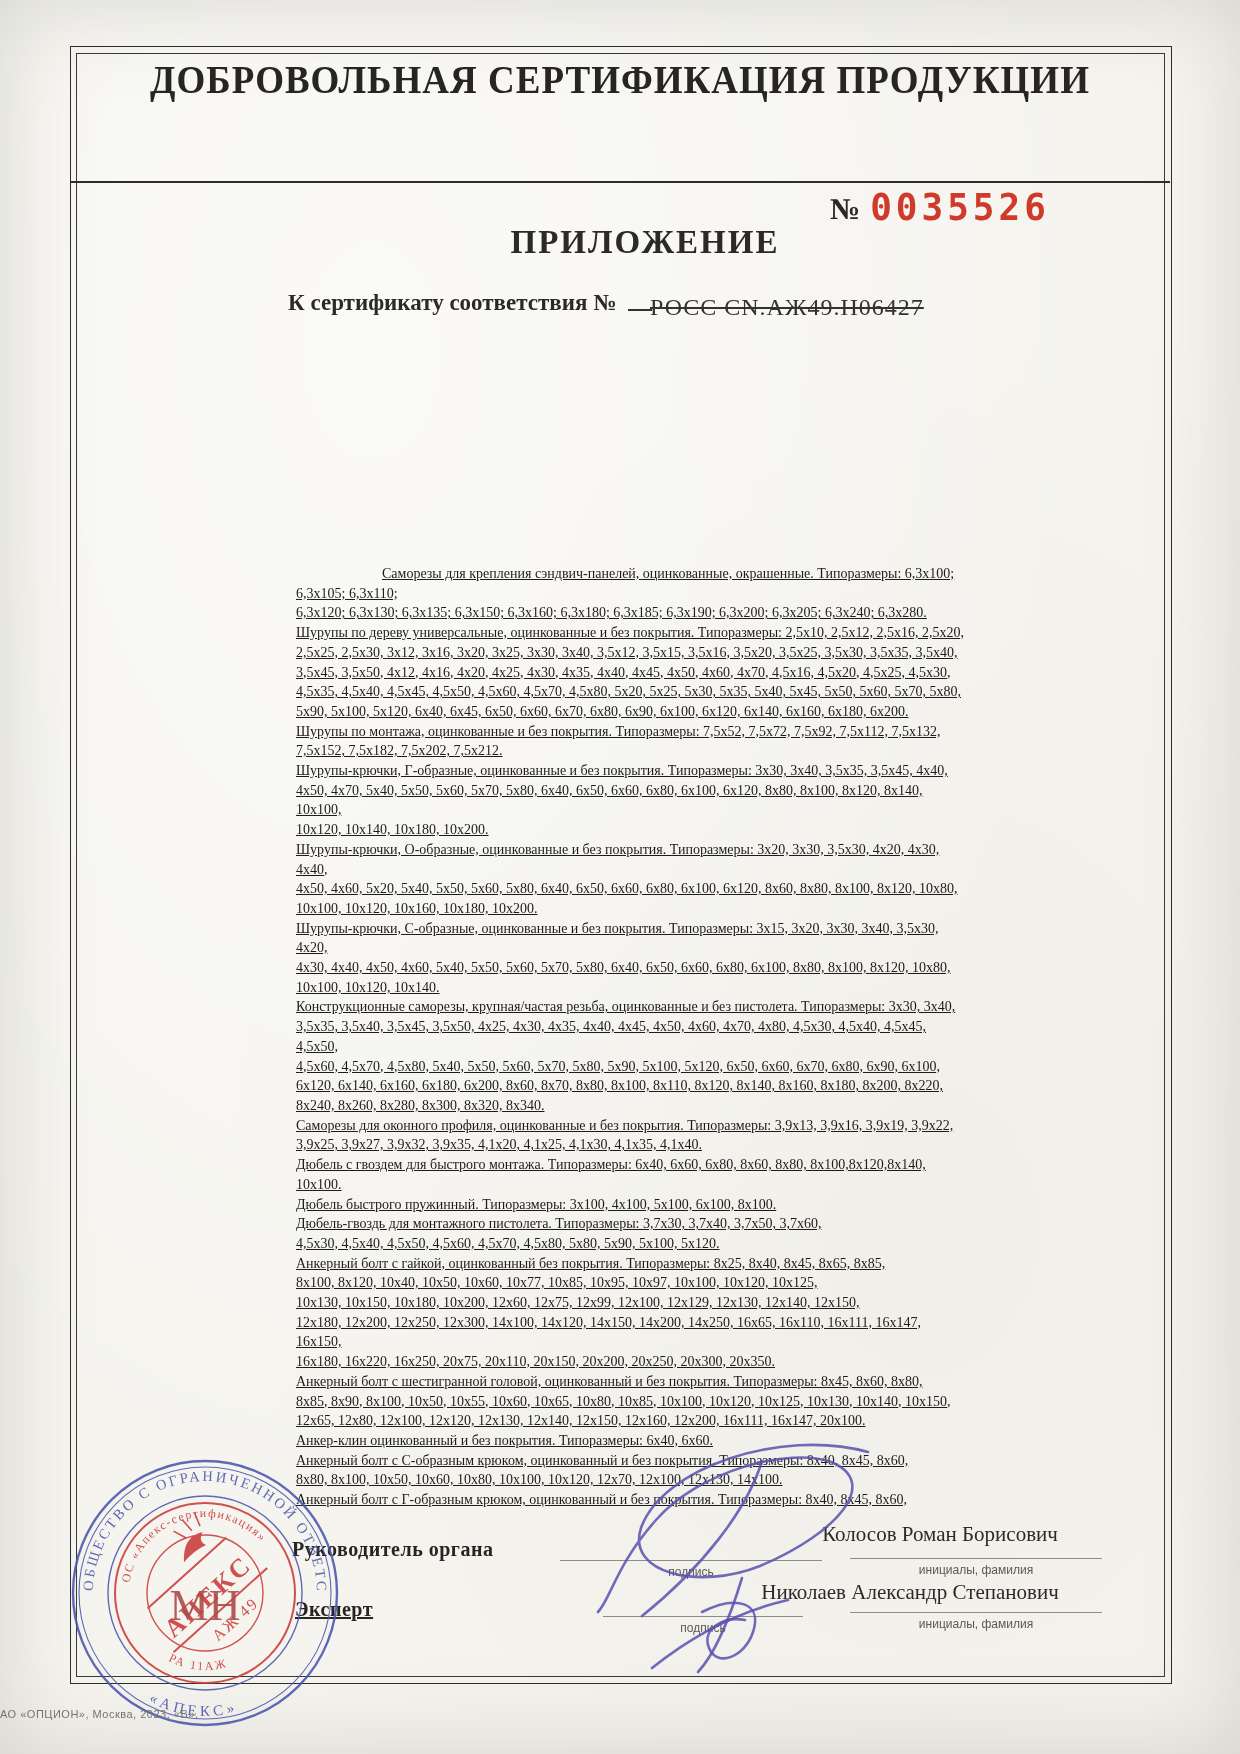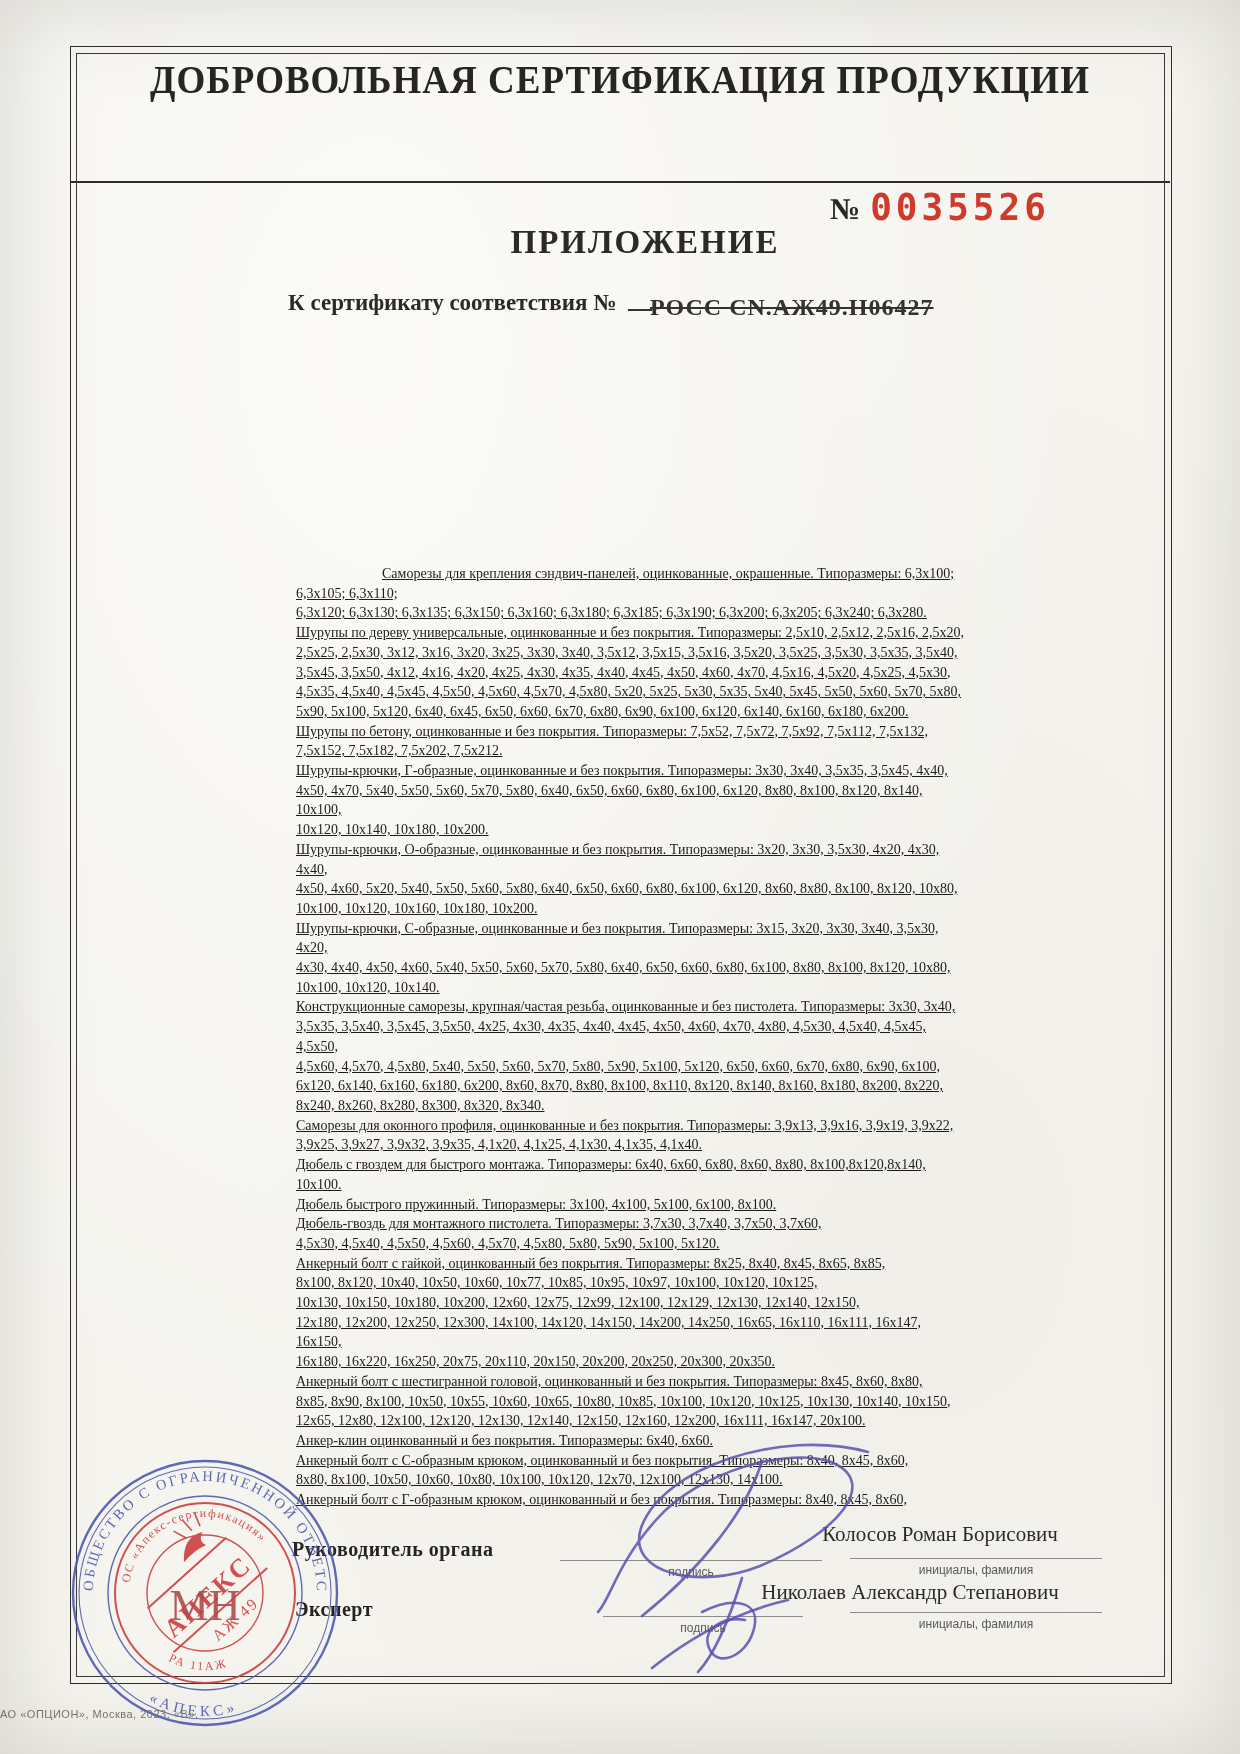--- a/index.html
+++ b/index.html
@@ -16,21 +16,21 @@
   .header-title{position:absolute;left:70px;top:58px;width:1100px;text-align:center;
        font-size:37px;font-weight:bold;color:#262523;letter-spacing:1px;transform:scaleY(1.08);
        font-family:"Liberation Serif",serif;}
   .doc-number{position:absolute;left:830px;top:186px;display:flex;align-items:baseline;gap:10px;}
   .doc-number .nosign{font-size:30px;font-weight:bold;color:#2a2927;}
   .doc-number .num{font-size:36px;font-weight:bold;color:#cf3a2b;letter-spacing:4px;
        font-family:"DejaVu Sans Mono",monospace;transform:scaleY(1.05);}
   .appendix-title{position:absolute;left:70px;top:224px;width:1100px;text-align:center;
        font-size:33px;font-weight:bold;color:#2b2a28;letter-spacing:2px;padding-left:25px;}
   .cert-line-label{position:absolute;left:288px;top:290px;font-size:23px;font-weight:bold;color:#2b2a28;}
-  .cert-number{position:absolute;left:650px;top:294px;font-size:24px;font-weight:bold;color:#33322f;
+  .cert-number{position:absolute;left:650px;top:294px;font-size:24px;font-weight:normal;color:#33322f;
        letter-spacing:1px;text-decoration:line-through;text-decoration-thickness:2px;}
   .cert-prestrike{position:absolute;left:628px;top:309px;width:24px;height:0;border-top:2px solid #33322f;}
   .body-text{position:absolute;left:296px;top:564px;width:852px;font-size:14px;line-height:19.7px;
        color:#1d1c1a;text-decoration:underline;}
   .body-line{white-space:nowrap;}
   .body-line:first-child{text-indent:86px;}
   .role-label{position:absolute;font-size:20px;font-weight:bold;color:#262523;letter-spacing:.5px;}
   .sig-rule{position:absolute;height:0;border-top:1.5px solid #8d8c88;}
   .sig-caption{position:absolute;font-family:"Liberation Sans",sans-serif;font-size:12px;color:#5a5955;text-align:center;}
   .sig-name{position:absolute;font-size:21px;color:#2b2a28;text-align:center;}
@@ -64,21 +64,21 @@
 
   <div class="body-text">
       <div class="body-line">Саморезы для крепления сэндвич-панелей, оцинкованные, окрашенные. Типоразмеры: 6,3х100;</div>
       <div class="body-line">6,3х105; 6,3х110;</div>
       <div class="body-line">6,3х120; 6,3х130; 6,3х135; 6,3х150; 6,3х160; 6,3х180; 6,3х185; 6,3х190; 6,3х200; 6,3х205; 6,3х240; 6,3х280.</div>
       <div class="body-line">Шурупы по дереву универсальные, оцинкованные и без покрытия. Типоразмеры: 2,5х10, 2,5х12, 2,5х16, 2,5х20,</div>
       <div class="body-line">2,5х25, 2,5х30, 3х12, 3х16, 3х20, 3х25, 3х30, 3х40, 3,5х12, 3,5х15, 3,5х16, 3,5х20, 3,5х25, 3,5х30, 3,5х35, 3,5х40,</div>
       <div class="body-line">3,5х45, 3,5х50, 4х12, 4х16, 4х20, 4х25, 4х30, 4х35, 4х40, 4х45, 4х50, 4х60, 4х70, 4,5х16, 4,5х20, 4,5х25, 4,5х30,</div>
       <div class="body-line">4,5х35, 4,5х40, 4,5х45, 4,5х50, 4,5х60, 4,5х70, 4,5х80, 5х20, 5х25, 5х30, 5х35, 5х40, 5х45, 5х50, 5х60, 5х70, 5х80,</div>
       <div class="body-line">5х90, 5х100, 5х120, 6х40, 6х45, 6х50, 6х60, 6х70, 6х80, 6х90, 6х100, 6х120, 6х140, 6х160, 6х180, 6х200.</div>
-      <div class="body-line">Шурупы по бетону, оцинкованные и без покрытия. Типоразмеры: 7,5х52, 7,5х72, 7,5х92, 7,5х112, 7,5х132,</div>
+      <div class="body-line">Шурупы по монтажа, оцинкованные и без покрытия. Типоразмеры: 7,5х52, 7,5х72, 7,5х92, 7,5х112, 7,5х132,</div>
       <div class="body-line">7,5х152, 7,5х182, 7,5х202, 7,5х212.</div>
       <div class="body-line">Шурупы-крючки, Г-образные, оцинкованные и без покрытия. Типоразмеры: 3х30, 3х40, 3,5х35, 3,5х45, 4х40,</div>
       <div class="body-line">4х50, 4х70, 5х40, 5х50, 5х60, 5х70, 5х80, 6х40, 6х50, 6х60, 6х80, 6х100, 6х120, 8х80, 8х100, 8х120, 8х140,</div>
       <div class="body-line">10х100,</div>
       <div class="body-line">10х120, 10х140, 10х180, 10х200.</div>
       <div class="body-line">Шурупы-крючки, О-образные, оцинкованные и без покрытия. Типоразмеры: 3х20, 3х30, 3,5х30, 4х20, 4х30,</div>
       <div class="body-line">4х40,</div>
       <div class="body-line">4х50, 4х60, 5х20, 5х40, 5х50, 5х60, 5х80, 6х40, 6х50, 6х60, 6х80, 6х100, 6х120, 8х60, 8х80, 8х100, 8х120, 10х80,</div>
       <div class="body-line">10х100, 10х120, 10х160, 10х180, 10х200.</div>
       <div class="body-line">Шурупы-крючки, С-образные, оцинкованные и без покрытия. Типоразмеры: 3х15, 3х20, 3х30, 3х40, 3,5х30,</div>
@@ -113,21 +113,21 @@
       <div class="body-line">Анкерный болт с Г-образным крюком, оцинкованный и без покрытия. Типоразмеры: 8х40, 8х45, 8х60,</div>
     </div>
 
   <div class="role-label" style="left:292px;top:1538px;">Руководитель органа</div>
   <div class="sig-rule" style="left:560px;top:1560px;width:262px;"></div>
   <div class="sig-caption" style="left:560px;top:1565px;width:262px;">подпись</div>
   <div class="sig-name" style="left:780px;top:1522px;width:320px;">Колосов Роман Борисович</div>
   <div class="sig-rule" style="left:850px;top:1558px;width:252px;"></div>
   <div class="sig-caption" style="left:850px;top:1563px;width:252px;">инициалы, фамилия</div>
 
-  <div class="role-label" style="left:295px;top:1598px;">Эксперт</div>
+  <div class="role-label" style="left:295px;top:1598px;text-decoration:underline;">Эксперт</div>
   <div class="sig-rule" style="left:603px;top:1616px;width:200px;"></div>
   <div class="sig-caption" style="left:603px;top:1621px;width:200px;">подпись</div>
   <div class="sig-name" style="left:718px;top:1580px;width:384px;">Николаев Александр Степанович</div>
   <div class="sig-rule" style="left:850px;top:1612px;width:252px;"></div>
   <div class="sig-caption" style="left:850px;top:1617px;width:252px;">инициалы, фамилия</div>
 
   <svg style="position:absolute;left:0;top:0;" width="1240" height="1754">
     <g>
       <path class="pen" d="M 868 1452 C 780 1428, 662 1468, 641 1528 C 626 1574, 700 1590, 760 1566 C 840 1532, 880 1482, 831 1462 C 790 1447, 700 1470, 656 1520 C 616 1565, 611 1598, 598 1612"></path>
       <path class="pen" d="M 762 1461 C 747 1510, 702 1568, 642 1616"></path>

